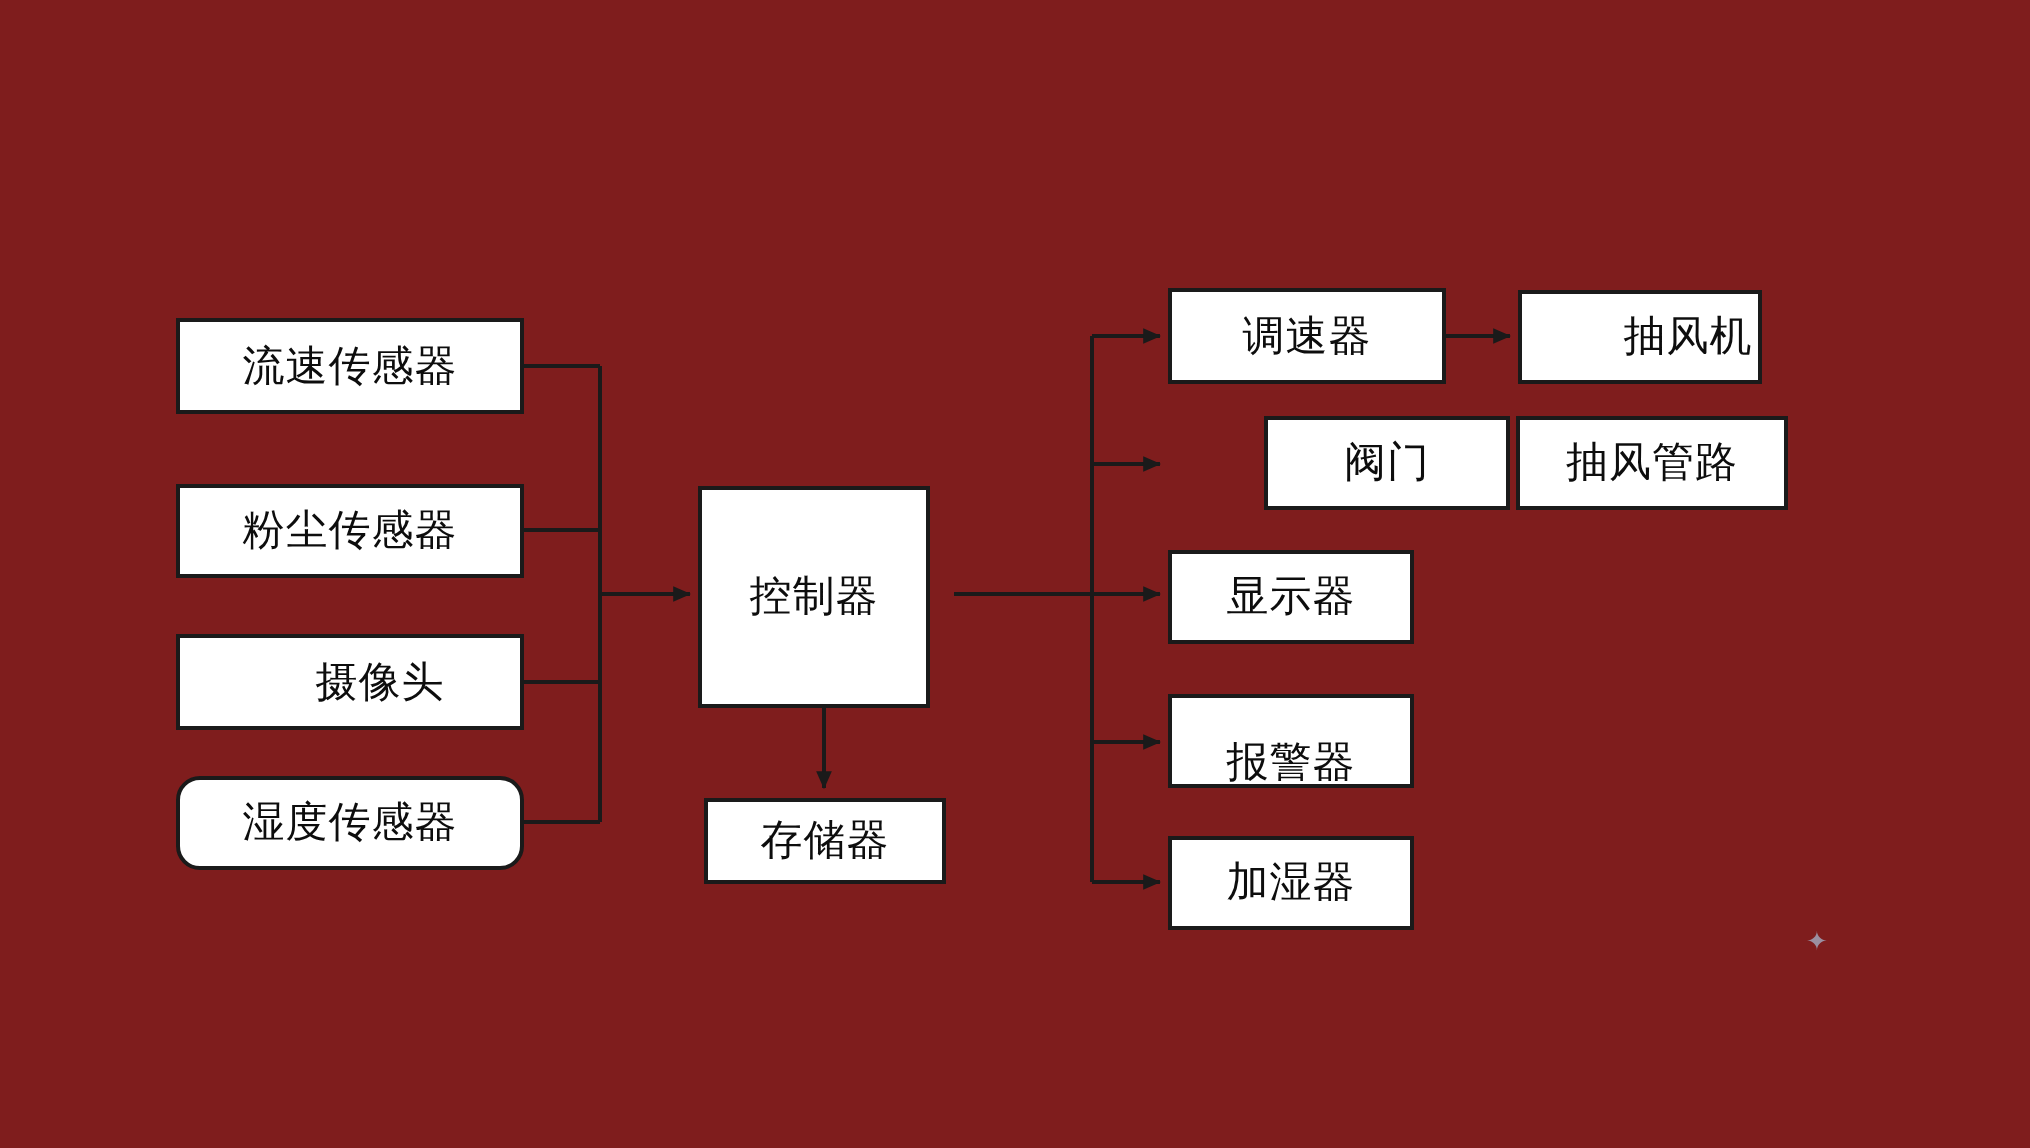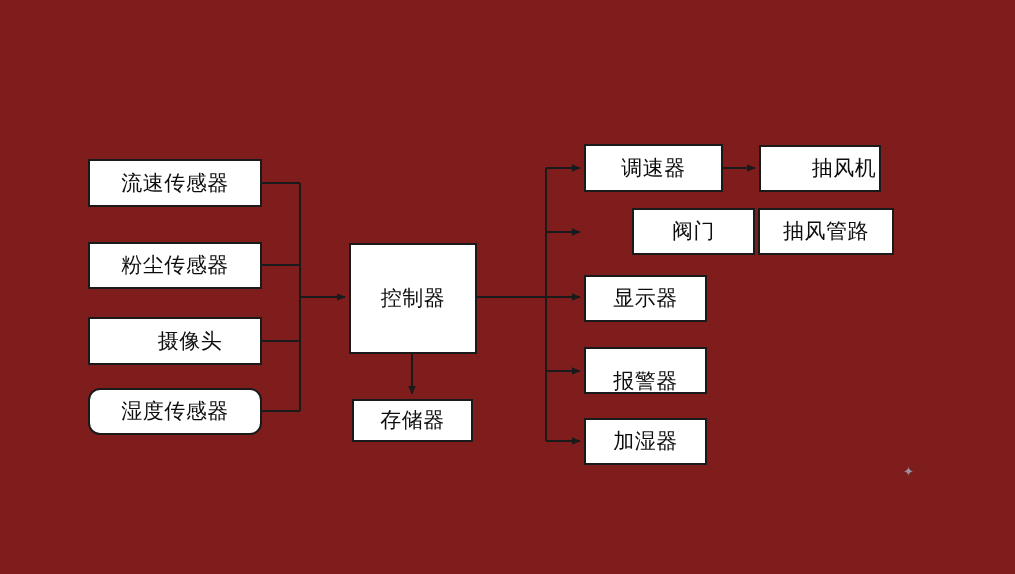--- a/index.html
+++ b/index.html
@@ -94,21 +94,21 @@
   <div class="node" style="left:88px; top:242px; width:174px; height:47px;">
     <span class="lbl">粉尘传感器</span>
   </div>
   <div class="node" style="left:88px; top:317px; width:174px; height:48px;padding-left:30px;">
     <span class="lbl">摄像头</span>
   </div>
   <div class="node" style="left:88px; top:388px; width:174px; height:47px;border-radius:12px;">
     <span class="lbl">湿度传感器</span>
   </div>
 
-  <div class="node" style="left:349px; top:243px; width:128px; height:111px;">
+  <div class="node" style="left:349px; top:243px; width:116px; height:111px;">
     <span class="lbl">控制器</span>
   </div>
   <div class="node" style="left:352px; top:399px; width:121px; height:43px;">
     <span class="lbl">存储器</span>
   </div>
 
   <div class="node" style="left:584px; top:144px; width:139px; height:48px;">
     <span class="lbl">调速器</span>
   </div>
   <div class="node" style="left:584px; top:208px; width:123px; height:47px;margin-left:48px;">

